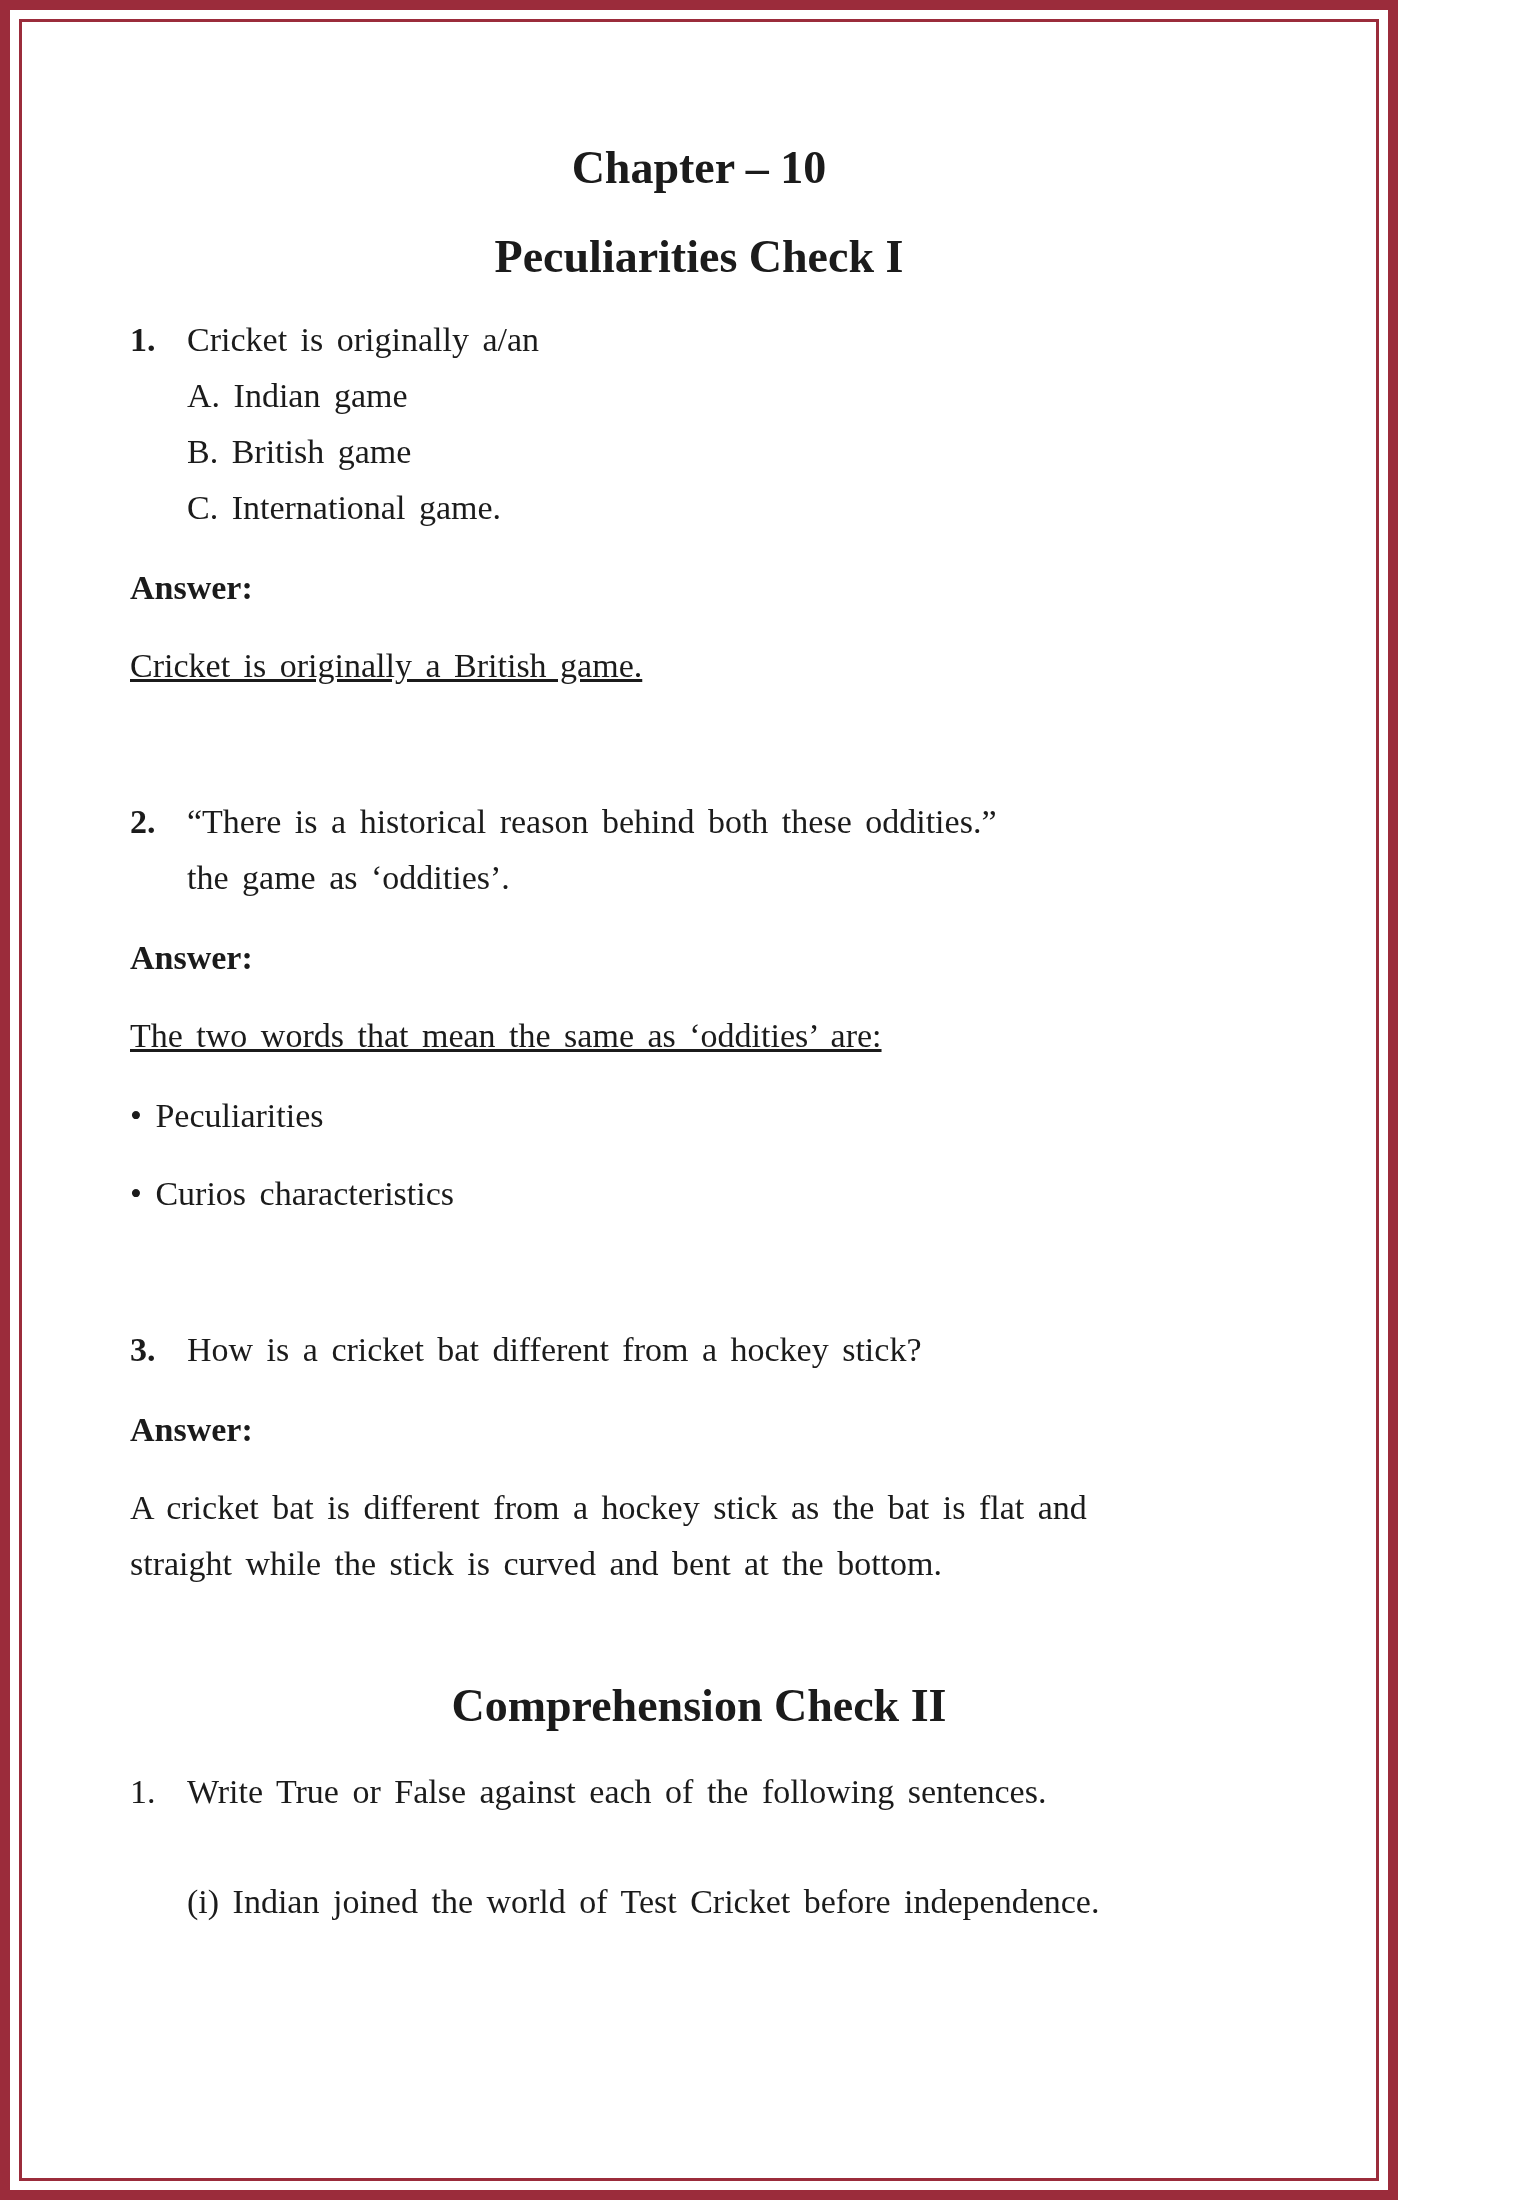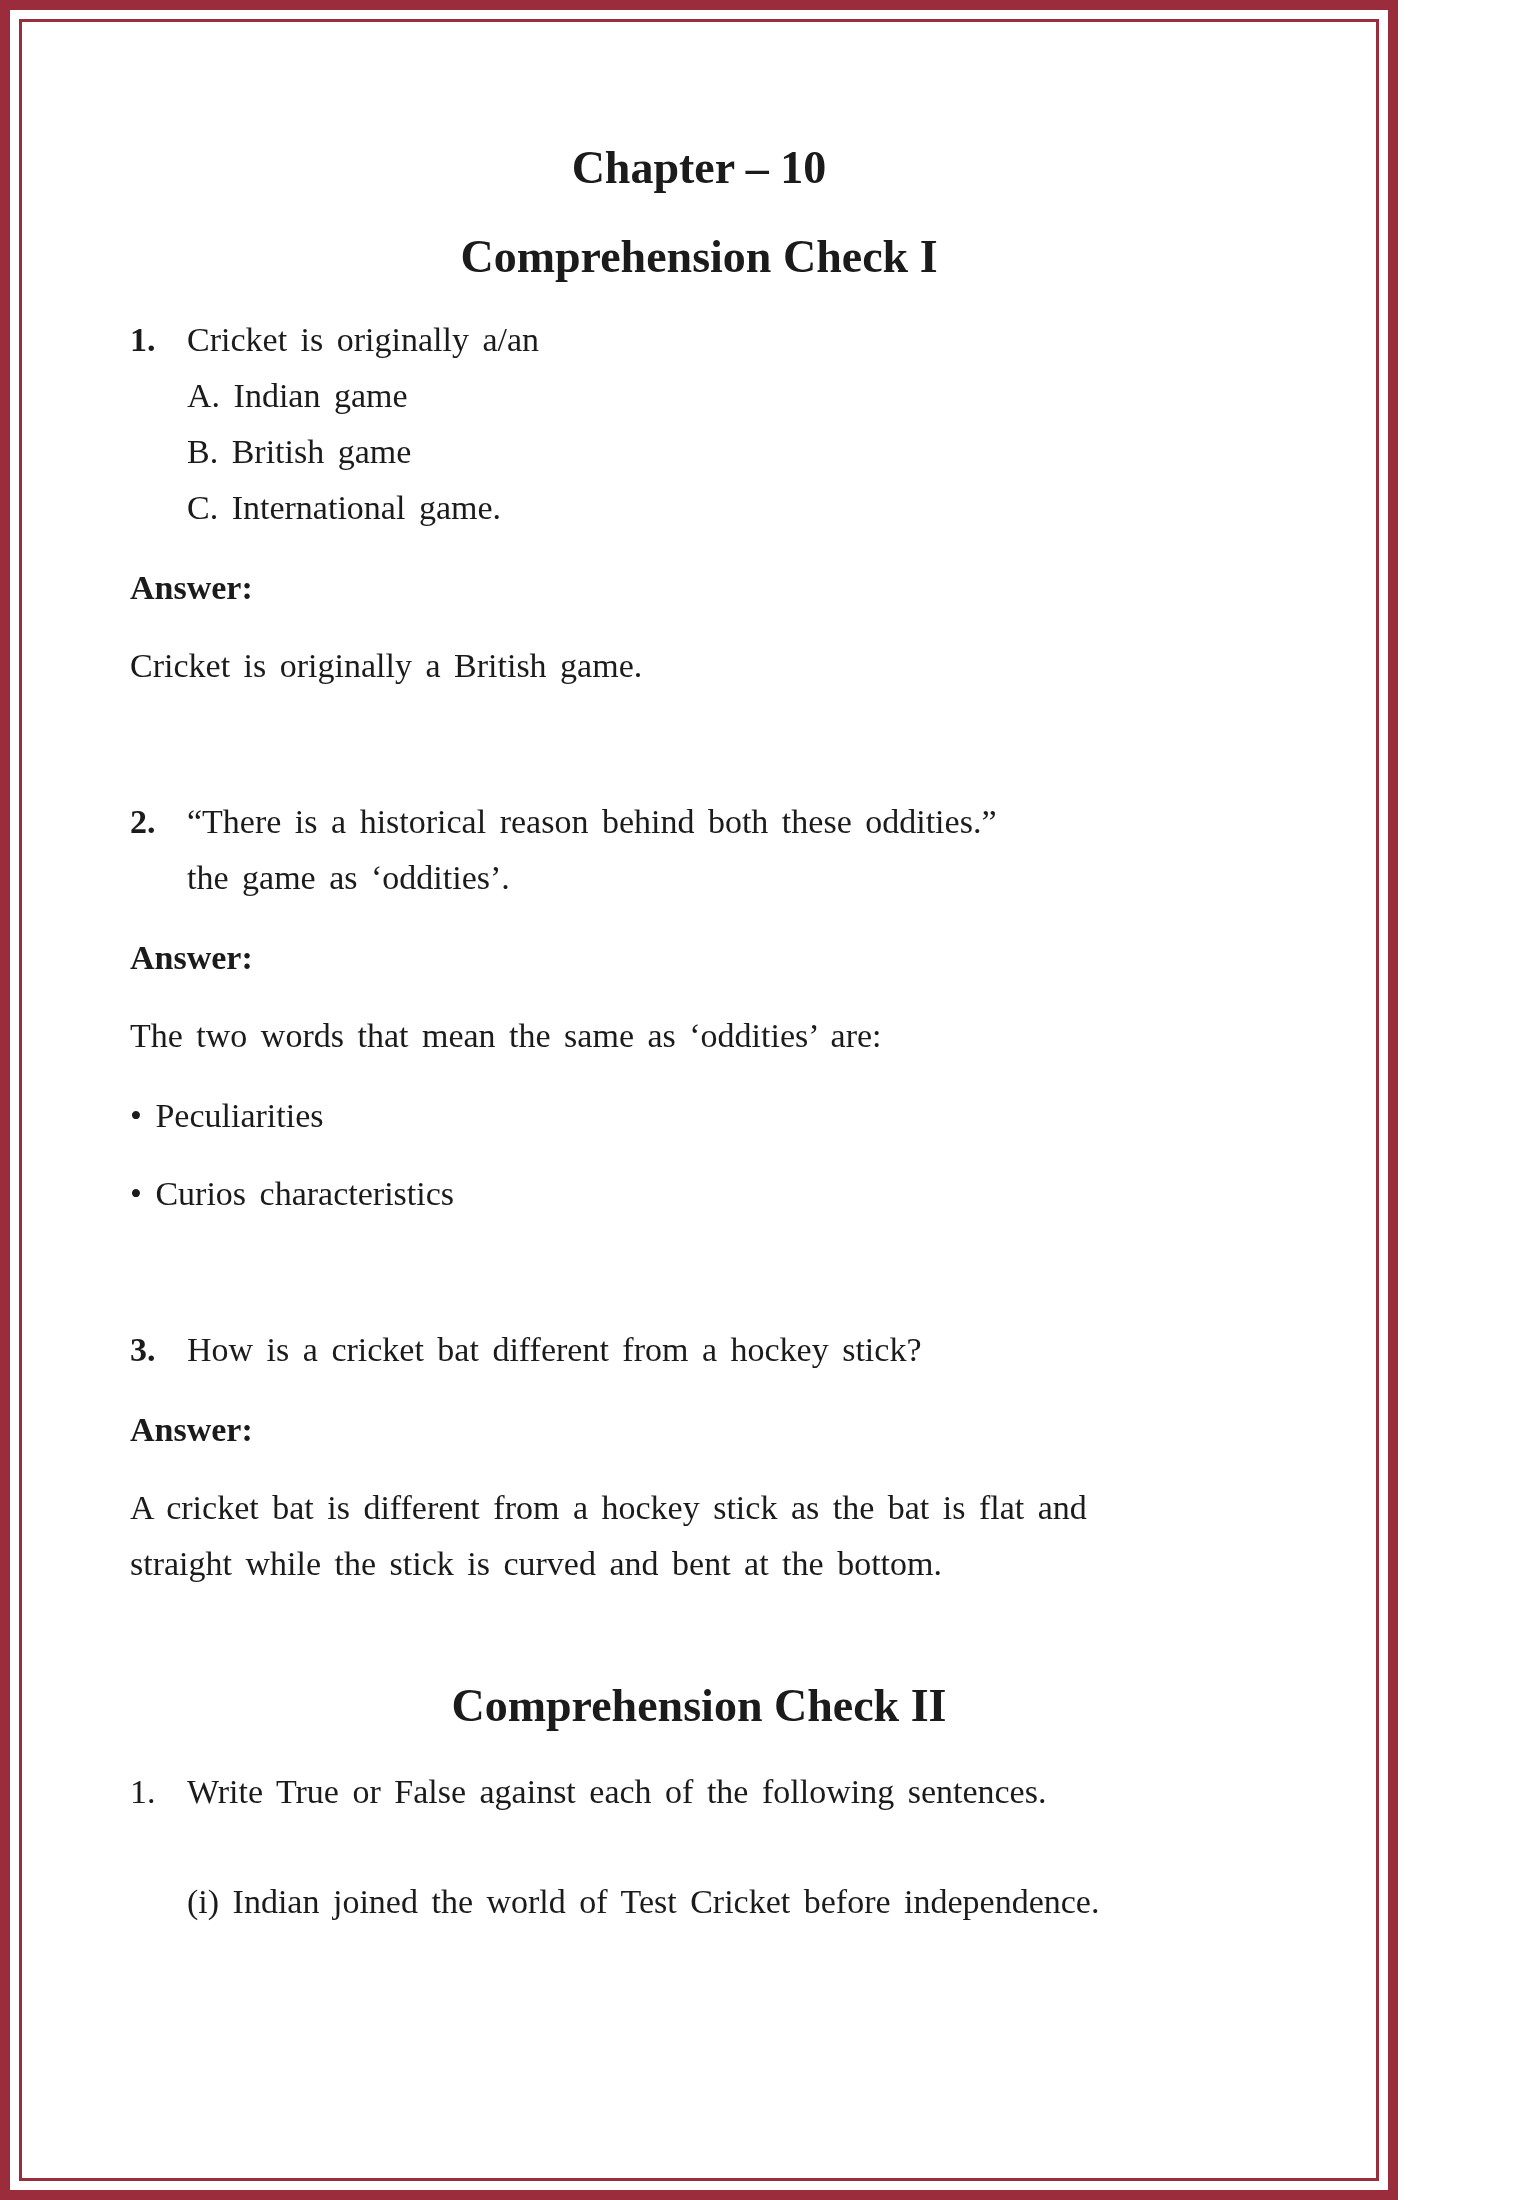--- a/index.html
+++ b/index.html
@@ -59,35 +59,35 @@
   .q-first { margin-top: 28px; }
   .gap-large { margin-top: 100px; }
   .qnum {
     flex: none;
     width: 57px;
     font-weight: bold;
   }
   .qnum.regular { font-weight: normal; }
   .qbody { flex: 1 1 auto; }
   .answer-label { font-weight: bold; margin-top: 24px; }
-  .body-line { margin-top: 22px; }
+  .body-line { margin-top: 22px; text-decoration: underline; }
   .para { margin-top: 22px; }
   .bullet { margin-top: 24px; }
   .bullet + .bullet { margin-top: 22px; }
   .s2-question { margin-top: 30px; }
   .sub-item { margin-top: 54px; padding-left: 57px; }
 </style>
 </head>
 <body>
 
 <div class="page">
   <div class="inner">
 
     <h1 class="chapter">Chapter – 10</h1>
-    <h2 class="section-heading">Comprehension Check I</h2>
+    <h2 class="section-heading">Peculiarities Check I</h2>
 
     <div class="question q-first">
       <span class="qnum">1.</span>
       <div class="qbody">
         <div class="qline">Cricket is originally a/an</div>
         <div class="qline">A. Indian game</div>
         <div class="qline">B. British game</div>
         <div class="qline">C. International game.</div>
       </div>
     </div>

